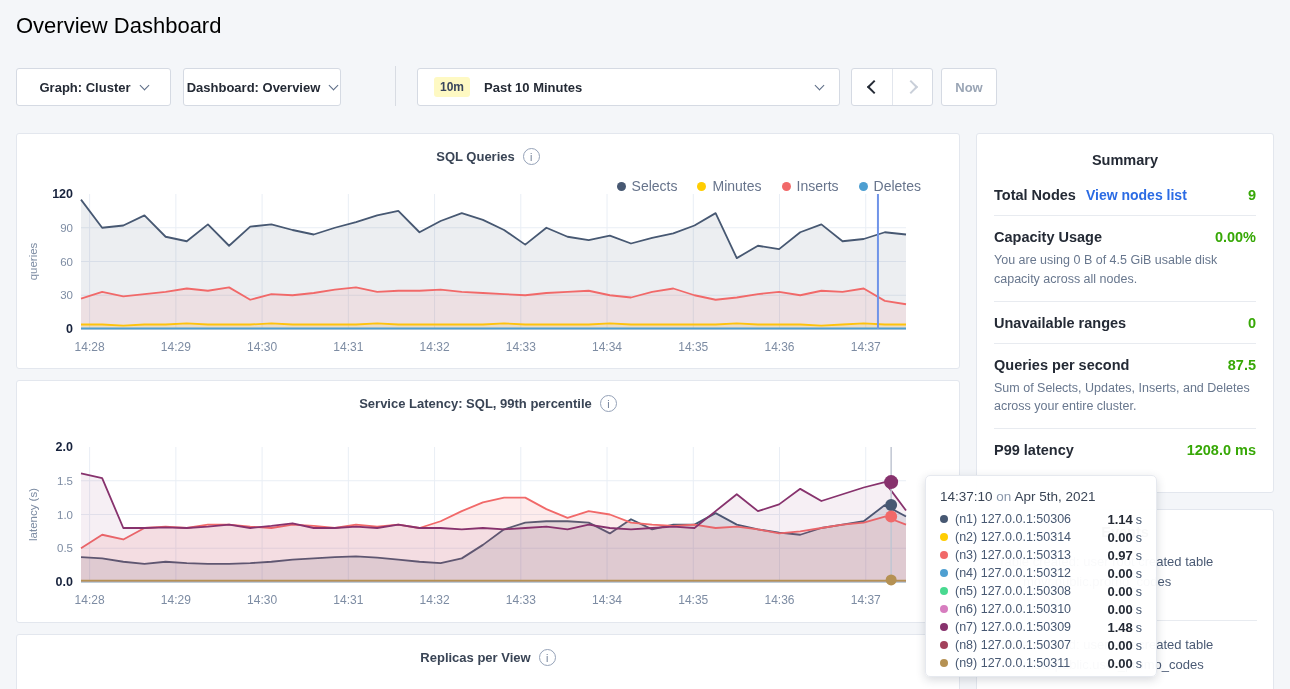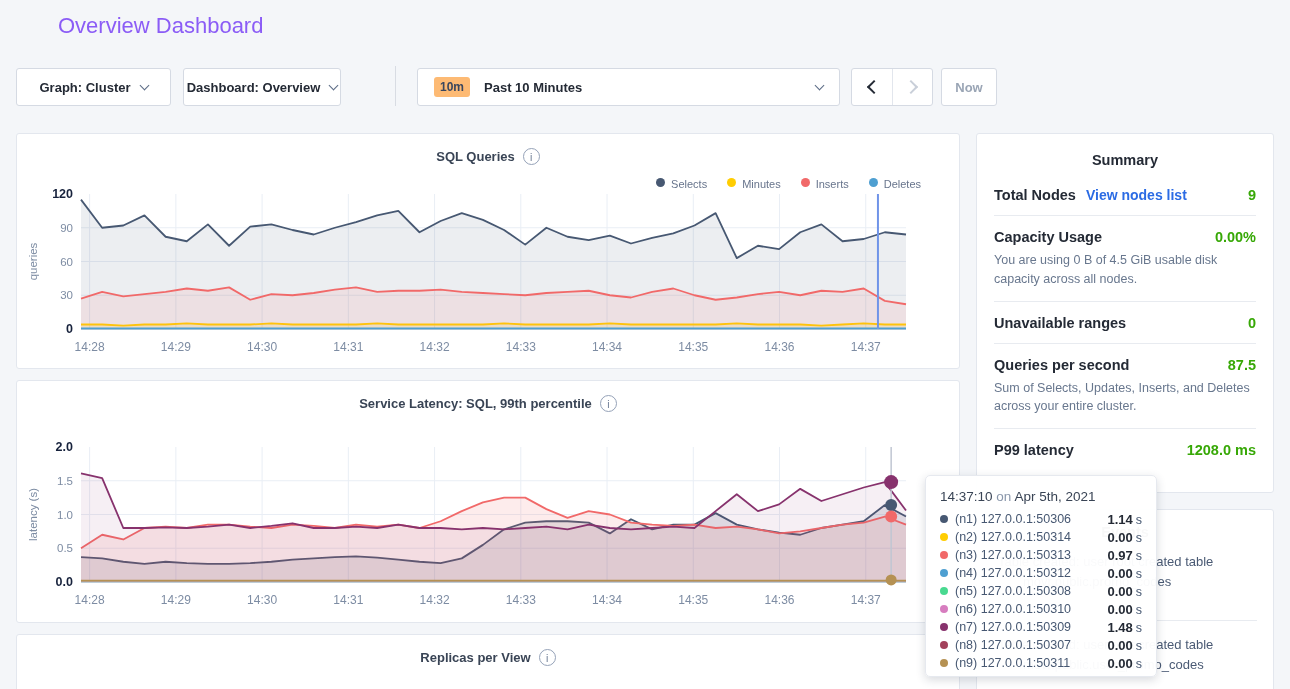--- a/index.html
+++ b/index.html
@@ -1,35 +1,35 @@
 <!DOCTYPE html>
 <html><head>
 <meta charset="utf-8">
 <style>
   * { margin:0; padding:0; box-sizing:border-box; }
   html,body { width:1290px; height:689px; overflow:hidden; }
   body {
     font-family:"Liberation Sans","DejaVu Sans",sans-serif;
     background:#f4f6f9; color:#242a35; position:relative;
   }
-  .page-title { position:absolute; left:16px; top:13px; font-size:22px; font-weight:500; color:#8b5cf6;margin-left:42px; }
+  .page-title { position:absolute; left:16px; top:13px; font-size:22px; font-weight:500; color:#000000; }
 
   
   .ctl { position:absolute; top:68px; height:38px; background:#fff; border:1px solid #d5dae3;
          border-radius:3px; display:flex; align-items:center; cursor:pointer; }
   .ctl-label { font-size:13px; font-weight:700; color:#242a35; }
   .chev { display:inline-block; border:solid #5b6b85; border-width:0 1.5px 1.5px 0; padding:3px; }
   .chev-down { transform:rotate(45deg); margin-top:-3px; }
   .chev-left  { border-width:0 2.5px 2.5px 0; padding:4px; transform:rotate(135deg); margin-left:4px;}
   .chev-right { border-width:0 2.5px 2.5px 0; padding:4px; transform:rotate(-45deg); margin-right:4px;}
   #graph-dd { left:16px; width:155px; justify-content:center; gap:10px; }
   #dash-dd { left:183px; width:158px; justify-content:center; gap:10px; }
   .vdivider { position:absolute; left:395px; top:66px; height:40px; width:1px; background:#d8dce3; }
   #time-dd { left:417px; width:423px; padding:0 16px; }
-  #time-dd .range-badge { background:#fdba74; color:#39465e; font-size:12px; font-weight:700;
+  #time-dd .range-badge { background:#fef9c3; color:#39465e; font-size:12px; font-weight:700;
         border-radius:3px; padding:3px 6px; margin-right:14px; }
   #time-dd .chev-down { margin-left:auto; }
   .arrow-group { position:absolute; left:851px; top:68px; height:38px; display:flex;
         background:#fff; border:1px solid #d5dae3; border-radius:3px; }
   .arrow-btn { width:40px; display:flex; align-items:center; justify-content:center; cursor:pointer; }
   .arrow-btn + .arrow-btn { border-left:1px solid #e2e6ed; }
   .arrow-btn.disabled .chev-right { border-color:#c9cfd9; cursor:default; }
   .arrow-btn .chev-left { border-color:#242a35; }
   #now-btn { left:941px; width:56px; justify-content:center; }
   #now-btn .ctl-label { color:#9aa5b5; }
@@ -41,21 +41,21 @@
   #replicas-card { left:16px; top:634px; width:944px; height:80px; }
   #summary-card  { left:976px; top:133px; width:298px; height:360px; }
   #events-card   { left:976px; top:509px; width:298px; height:210px; }
 
   .chart-title-row { position:absolute; top:14px; left:0; right:0; display:flex;
         justify-content:center; align-items:center; gap:8px; }
   .chart-title { font-size:13px; font-weight:700; color:#394455; }
   .info-icon { width:17px; height:17px; border:1px solid #95a2b8; border-radius:50%; color:#6e7d95;
         font-size:10.5px; display:inline-flex; align-items:center; justify-content:center; cursor:pointer; }
   .legend { position:absolute; top:44px; right:38px; display:flex; gap:20px; }
-  .legend-item { display:flex; align-items:flex-start; gap:6px; font-size:11px; color:#67748c; }
+  .legend-item { display:flex; align-items:center; gap:6px; font-size:14px; color:#67748c; }
   .legend-dot { width:9px; height:9px; border-radius:50%; }
   .chart-box { position:absolute; left:0; top:50px; }
   #latency-card .chart-box { top:56px; }
 
   
   #summary-card { padding:18px 17px 0; }
   .panel-title { text-align:center; font-size:14.5px; font-weight:700; color:#242a35; }
   .sum-row { padding:13px 0 12px; border-bottom:1px solid #e8ebf0; }
   .sum-row:last-child { border-bottom:none; }
   .sum-head { display:flex; align-items:center; }

